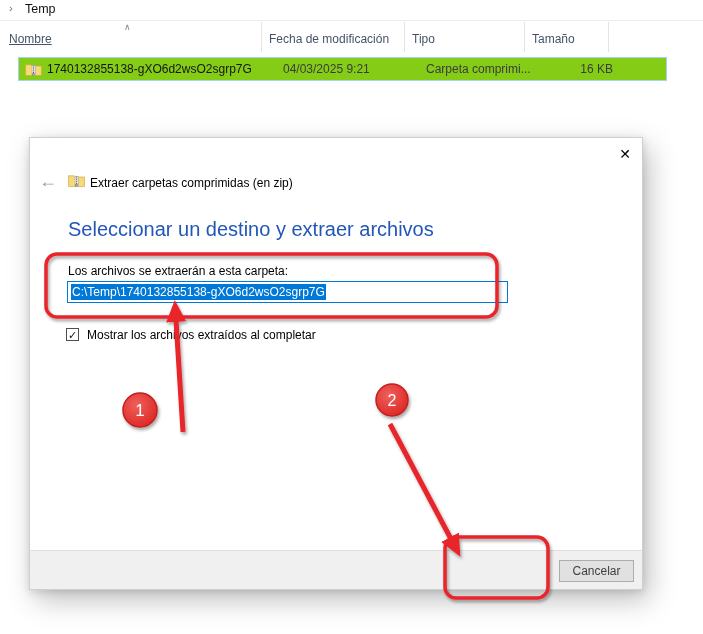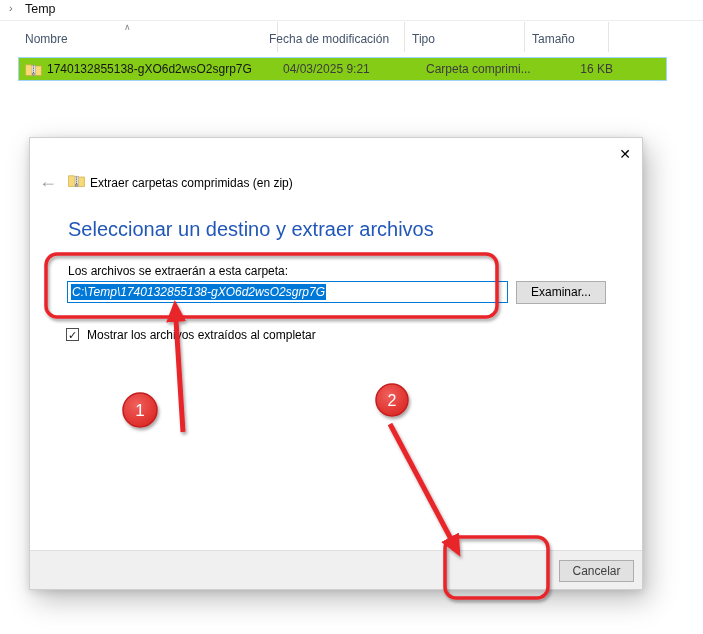--- a/index.html
+++ b/index.html
@@ -7,21 +7,21 @@
     font-family:"Liberation Sans", sans-serif; font-size:12px; color:#1b1b1b; }
 
   
   #explorer { position:absolute; left:0; top:0; width:703px; height:100px; background:#fff; }
   .crumb-row { position:absolute; left:0; top:0; width:703px; height:21px; border-bottom:1px solid #ededed; }
   .crumb-chevron { position:absolute; left:9px; top:2px; color:#6d6d6d; font-size:11px; }
   .crumb-label { position:absolute; left:25px; top:2px; color:#111; font-size:12.5px; }
   .hdr-row { position:absolute; left:0; top:22px; width:703px; height:30px; }
   .hdr-cell { position:absolute; top:0; height:30px; line-height:34px; color:#44546a; font-size:12px;
     border-right:1px solid #e4e4e4; padding-left:7px; }
-  .hdr-nombre { left:18px;  width:260px; }
+  .hdr-nombre { left:2px;  width:260px;text-decoration:underline; }
   .hdr-fecha  { left:262px; width:143px; }
   .hdr-tipo   { left:405px; width:120px; }
   .hdr-tamano { left:525px; width:84px; }
   .sort-caret { position:absolute; left:124px; top:0px; color:#8a8a8a; font-size:9px; }
   .file-row { position:absolute; left:18px; top:57px; width:649px; height:24px;
     background:#84cc16; border:1px solid #a2d3f8; cursor:default; }
   .file-name { position:absolute; left:28px; top:4px; color:#161616; }
   .file-date { position:absolute; left:264px; top:4px; color:#3c3c3c; }
   .file-type { position:absolute; left:407px; top:4px; color:#3c3c3c; }
   .file-size { position:absolute; left:500px; top:4px; width:94px; text-align:right; color:#3c3c3c; }
@@ -32,21 +32,21 @@
     border:1px solid #cfcfcf; box-shadow:6px 10px 26px rgba(0,0,0,.25), 0 2px 8px rgba(0,0,0,.12); }
   .close-btn { position:absolute; top:5px; right:6px; width:22px; height:22px; text-align:center;
     line-height:22px; font-size:14px; color:#000; cursor:pointer; }
   .back-arrow { position:absolute; left:9px; top:33px; font-size:18px; color:#9b9b9b; }
   .dlg-zip { position:absolute; left:38px; top:34px; }
   .dlg-title { position:absolute; left:60px; top:38px; font-size:12px; color:#000; }
   .dlg-heading { position:absolute; left:38px; top:80px; font-size:20px; color:#2157b8; }
   .dest-label { position:absolute; left:38px; top:126px; font-size:12px; color:#000; }
   .path-input { position:absolute; left:37px; top:143px; width:441px; height:22px;
     border:1px solid #0078d7; background:#fff; line-height:20px; padding-left:3px;
-    white-space:nowrap; overflow:hidden; cursor:text;font-style:italic; }
+    white-space:nowrap; overflow:hidden; cursor:text; }
   .path-selection { background:#0078d7; color:#fff; padding:1px 1px; }
   .browse-btn { position:absolute; left:486px; top:143px; width:90px; height:23px;
     background:#e1e1e1; border:1px solid #adadad; text-align:center; line-height:21px;
     font-size:12px; color:#000; cursor:pointer; }
   .chk-row { position:absolute; left:36px; top:190px; height:15px; }
   .chk-box { position:absolute; left:0; top:0; width:13px; height:13px; background:#fff;
     border:1px solid #4d4d4d; text-align:center; line-height:12px; font-size:11px; color:#111; cursor:pointer; }
   .chk-label { position:absolute; left:21px; top:0px; white-space:nowrap; color:#000; }
   .dlg-footer { position:absolute; left:0; top:412px; width:612px; height:39px;
     background:#f0f0f0; border-top:1px solid #dfdfdf; }
@@ -102,21 +102,20 @@
       <rect x="7.3" y="11.6" width="1.6" height="1.6" fill="#b5b5b5" stroke="#666" stroke-width="0.4"></rect>
     </svg>
   </span>
   <div class="dlg-title">Extraer carpetas comprimidas (en zip)</div>
   <div class="dlg-heading">Seleccionar un destino y extraer archivos</div>
 
   <div class="dest-label">Los archivos se extraerán a esta carpeta:</div>
   <div class="path-input">
     <span class="path-selection">C:\Temp\1740132855138-gXO6d2wsO2sgrp7G</span>
   </div>
-  <div class="browse-btn">Examinar...</div>
 
   <div class="chk-row">
     <span class="chk-box">✓</span>
     <span class="chk-label">Mostrar los archivos extraídos al completar</span>
   </div>
 
   <div class="dlg-footer">
     <div class="cancel-btn">Cancelar</div>
   </div>
 </div>

